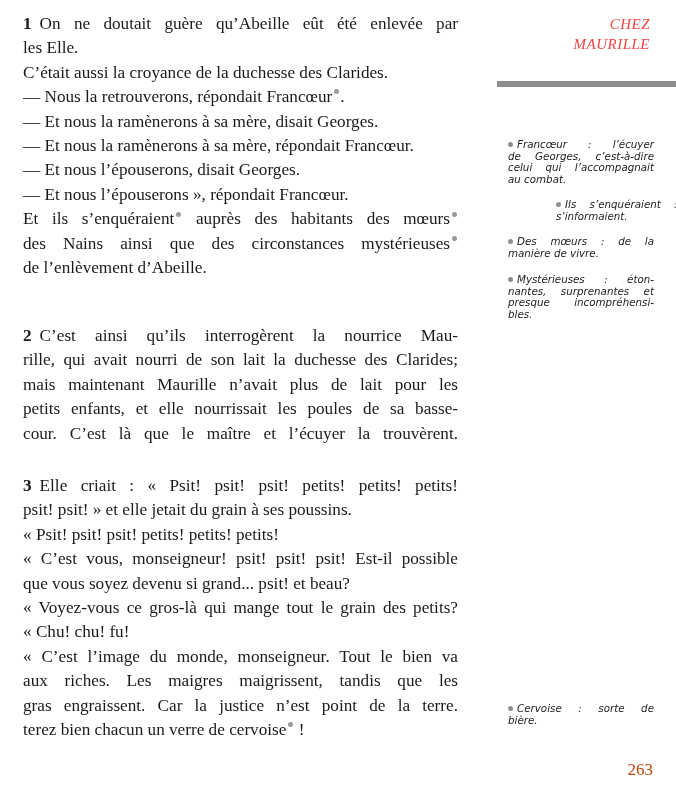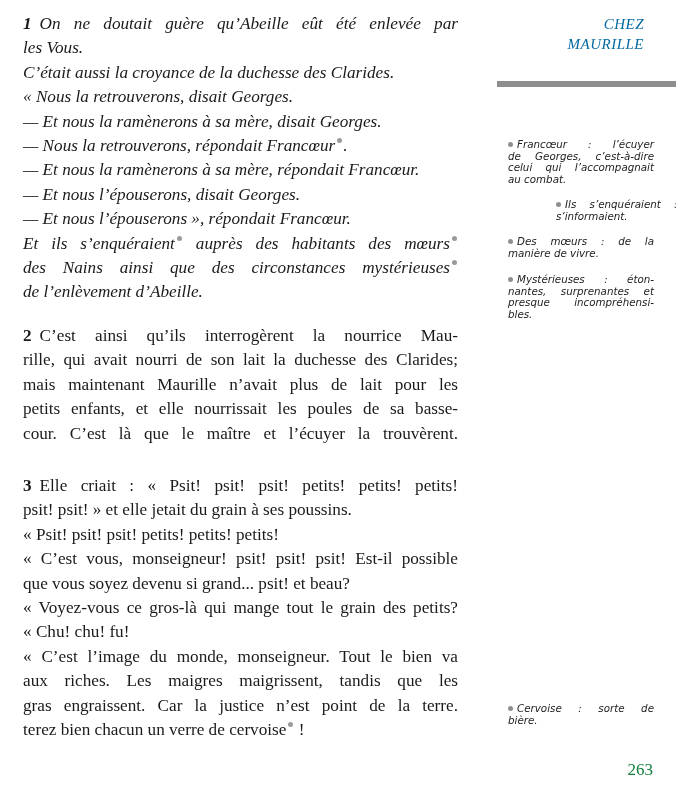--- a/index.html
+++ b/index.html
@@ -26,45 +26,45 @@
       text-align: justify;
       text-align-last: justify;
     }
     .para .line.last {
       text-align-last: left;
     }
     .num {
       font-weight: bold;
       margin-right: 8px;
     }
-    .p1 { position: absolute; top: 12px; left: 23px; width: 435px; font-style: italic; }
+    .p1 { position: absolute; top: 12px; left: 23px; width: 435px; }
     .p2 { position: absolute; top: 324px; left: 23px; width: 435px; }
     .p3 { position: absolute; top: 474px; left: 23px; width: 435px; }
     .dot {
       display: inline-block;
       width: 5px;
       height: 5px;
       border-radius: 50%;
       background: #9a9a9a;
       vertical-align: super;
       margin-left: 2px;
       margin-right: 1px;
       position: relative;
       top: -1px;
     }
     .side-title {
       position: absolute;
-      right: 32px;
+      right: 26px;
       top: 14px;
       text-align: right;
       font-style: italic;
       font-size: 15px;
       line-height: 20px;
       letter-spacing: 0.5px;
-      color: #0369a1;
+      color: #ef4444;
     }
     .side-bar {
       position: absolute;
       left: 497px;
       top: 81px;
       width: 179px;
       height: 6px;
       background: #8e8e8e;
     }
     .note {
@@ -95,40 +95,39 @@
       text-align-last: justify;
     }
     .note .line.last {
       text-align-last: left;
     }
     .page-num {
       position: absolute;
       right: 23px;
       top: 760px;
       font-size: 17px;
-      color: #15803d;
+      color: #c2410c;
       font-family: "Liberation Serif", "DejaVu Serif", serif;
     }
   </style>
 </head>
 <body>
 
 <div class="side-title">
   <div>CHEZ</div>
   <div>MAURILLE</div>
 </div>
 <div class="side-bar"></div>
 
 <div class="para p1">
   <span class="line"><span class="num">1</span><span>On ne doutait guère qu’Abeille eût été enlevée par</span></span>
-  <span class="line last">les Vous.</span>
+  <span class="line last">les Elle.</span>
   <span class="line last">C’était aussi la croyance de la duchesse des Clarides.</span>
-  <span class="line last">« Nous la retrouverons, disait Georges.</span>
+  <span class="line last"><span>— Nous la retrouverons, répondait Francœur</span><span class="dot"></span><span>.</span></span>
   <span class="line last">— Et nous la ramènerons à sa mère, disait Georges.</span>
-  <span class="line last"><span>— Nous la retrouverons, répondait Francœur</span><span class="dot"></span><span>.</span></span>
   <span class="line last">— Et nous la ramènerons à sa mère, répondait Francœur.</span>
   <span class="line last">— Et nous l’épouserons, disait Georges.</span>
   <span class="line last">— Et nous l’épouserons », répondait Francœur.</span>
   <span class="line"><span>Et ils s’enquéraient</span><span class="dot"></span> <span>auprès des habitants des mœurs</span><span class="dot"></span></span>
   <span class="line"><span>des Nains ainsi que des circonstances mystérieuses</span><span class="dot"></span></span>
   <span class="line last">de l’enlèvement d’Abeille.</span>
 </div>
 
 <div class="para p2">
   <span class="line"><span class="num">2</span><span>C’est ainsi qu’ils interrogèrent la nourrice Mau-</span></span>

